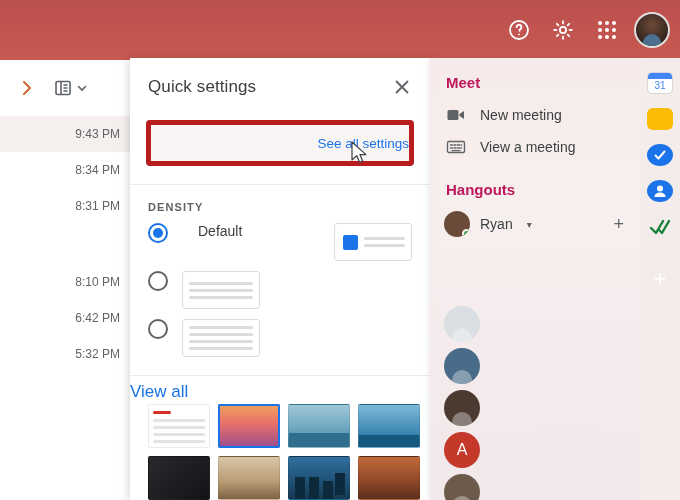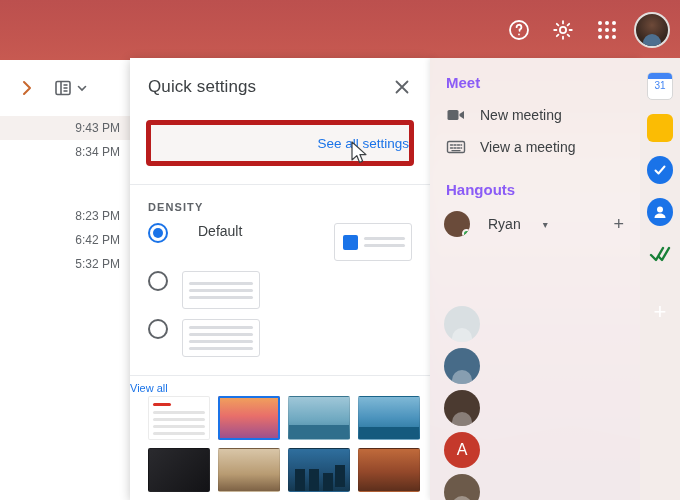--- a/index.html
+++ b/index.html
@@ -132,21 +132,21 @@
     gap: 4px;
     color: #5f6368;
   }
   .mail-rows {
     position: absolute;
     left: 0; right: 0;
     top: 56px;
     bottom: 0;
   }
   .mail-row {
-    height: 24px;
+    height: 36px;
     display: flex;
     align-items: center;
     justify-content: flex-end;
     padding-right: 10px;
     font-size: 12px;
     color: #5f6368;
     box-sizing: border-box;
   }
   .mail-row.hl { background: #f5f0ee; }
   .mail-row.sp { height: 40px; }
@@ -213,21 +213,21 @@
     padding: 16px 0 10px 18px;
     font-weight: bold;
   }
   .qs-section-head {
     display: flex;
     align-items: center;
     justify-content: space-between;
     padding-right: 16px;
   }
   .qs-link {
-    font-size: 11px;
+    font-size: 17px;
     color: #1a73e8;
     padding-top: 6px;
   }
   .density-row {
     display: flex;
     align-items: flex-start;
     height: 48px;
     padding-left: 18px;
     box-sizing: border-box;
     gap: 14px;
@@ -326,40 +326,40 @@
     position: absolute;
     right: 40px;
     left: 430px;
     top: 58px;
     bottom: 0;
     background: rgba(247,240,238,0.97);
     box-shadow: -1px 0 6px rgba(0,0,0,0.10);
   }
   .chat-sec-title {
     font-size: 15px;
-    color: #8b5cf6;
+    color: #be185d;
     padding: 16px 0 8px 16px;
     font-weight: bold;
   }
   .chat-item {
     height: 32px;
     display: flex;
     align-items: center;
     padding-left: 16px;
     gap: 14px;
     color: #3c4043;
     font-size: 14px;
   }
   .chat-item .ci-icon { color: #5f6368; display: flex; align-items: center; }
   .contact-row {
     height: 36px;
     display: flex;
     align-items: center;
     padding-left: 14px;
-    gap: 18px;
+    gap: 10px;
     font-size: 14px;
     color: #3c4043;
   }
   .c-avatar {
     width: 26px; height: 26px;
     border-radius: 50%;
     position: relative;
     flex: none;
     overflow: hidden;
   }
@@ -411,21 +411,21 @@
     width: 40px;
     bottom: 0;
     background: #f3ecea;
     display: flex;
     flex-direction: column;
     align-items: center;
     padding-top: 14px;
     gap: 14px;
   }
   .rail-icon {
-    width: 26px; height: 28px;
+    width: 26px; height: 22px;
     border-radius: 5px;
     display: flex;
     align-items: center;
     justify-content: center;
     font-size: 11px;
     color: #fff;
     position: relative;
   }
   .rail-cal { background: #ffffff; border: 1px solid #d7d7d7; color: #4285f4; box-sizing: border-box; }
   .rail-cal .cal-top { position:absolute; left:0; right:0; top:0; height:6px; background:#4285f4; border-radius:4px 4px 0 0; }
@@ -495,25 +495,28 @@
         </svg>
       </div>
     </div>
     <div class="mail-rows">
       <div class="mail-row hl">
           <span>9:43 PM</span>
         </div>
       <div class="mail-row">
           <span>8:34 PM</span>
         </div>
+      <div class="mail-row">
+          <span>8:31 PM</span>
+        </div>
       <div class="mail-row sp">
           <span></span>
         </div>
       <div class="mail-row">
-          <span>8:23 PM</span>
+          <span>8:10 PM</span>
         </div>
       <div class="mail-row">
           <span>6:42 PM</span>
         </div>
       <div class="mail-row">
           <span>5:32 PM</span>
         </div>
       <div class="mail-row">
           <span></span>
         </div>

